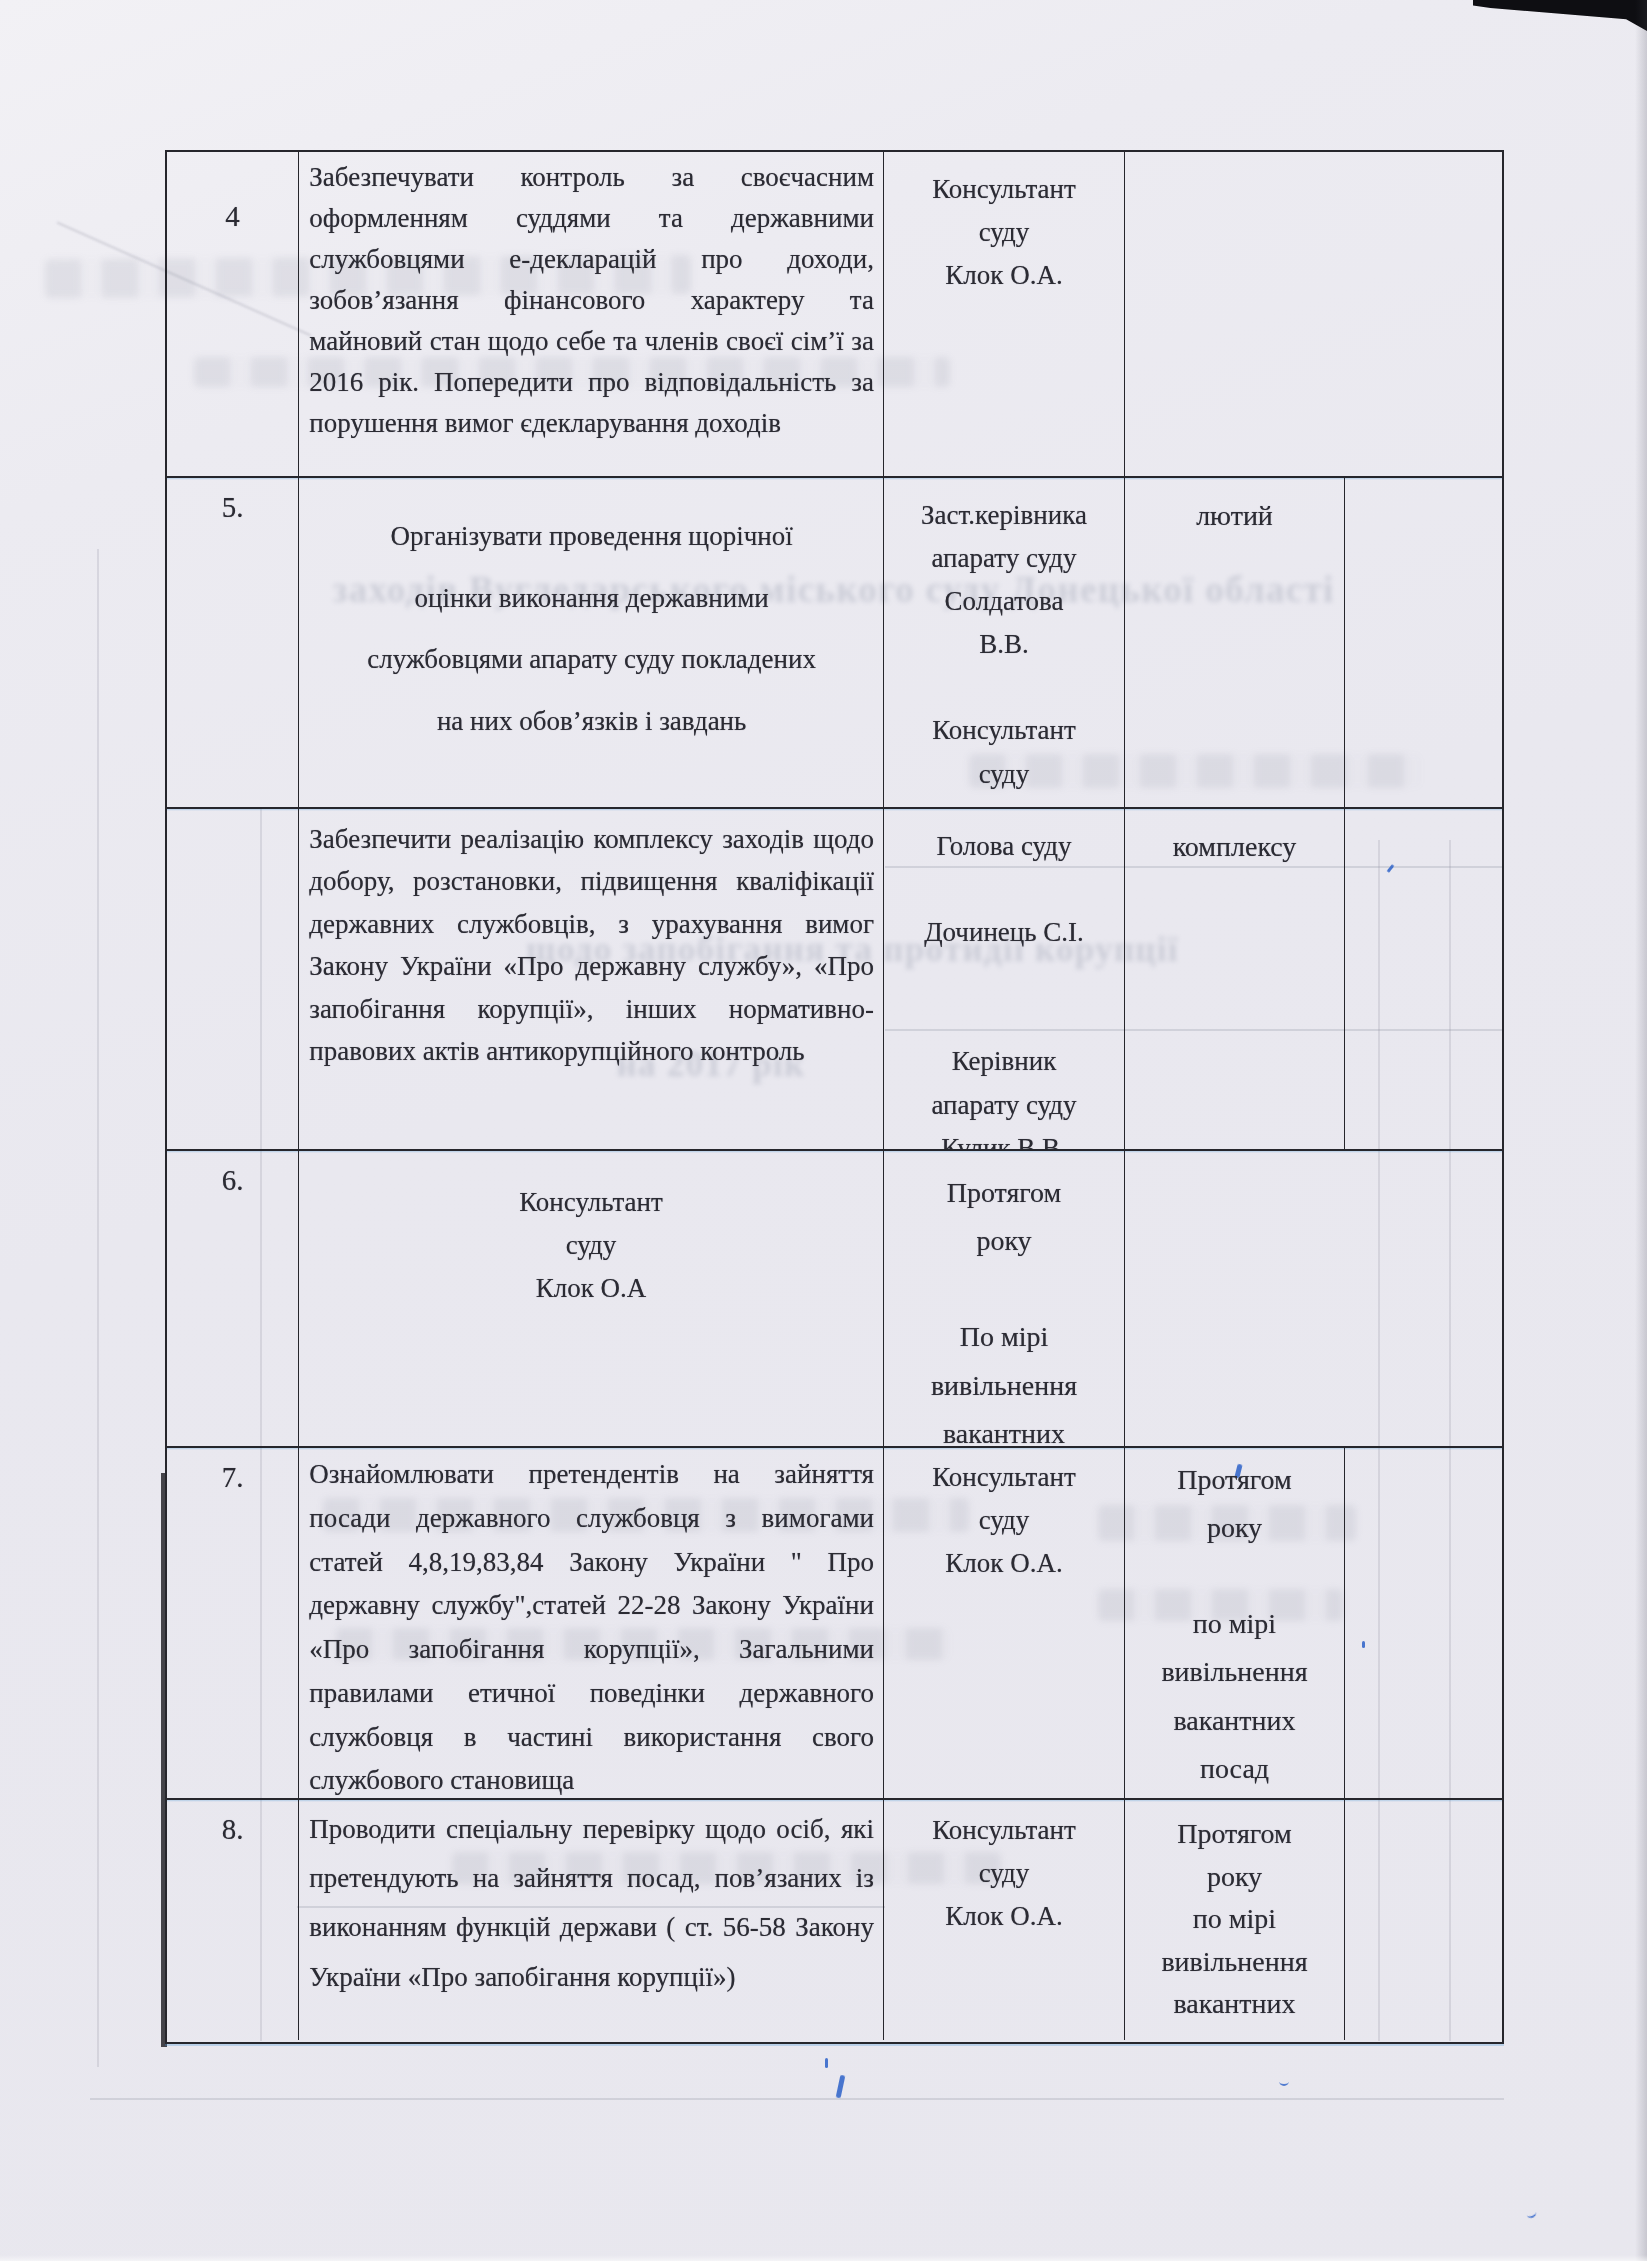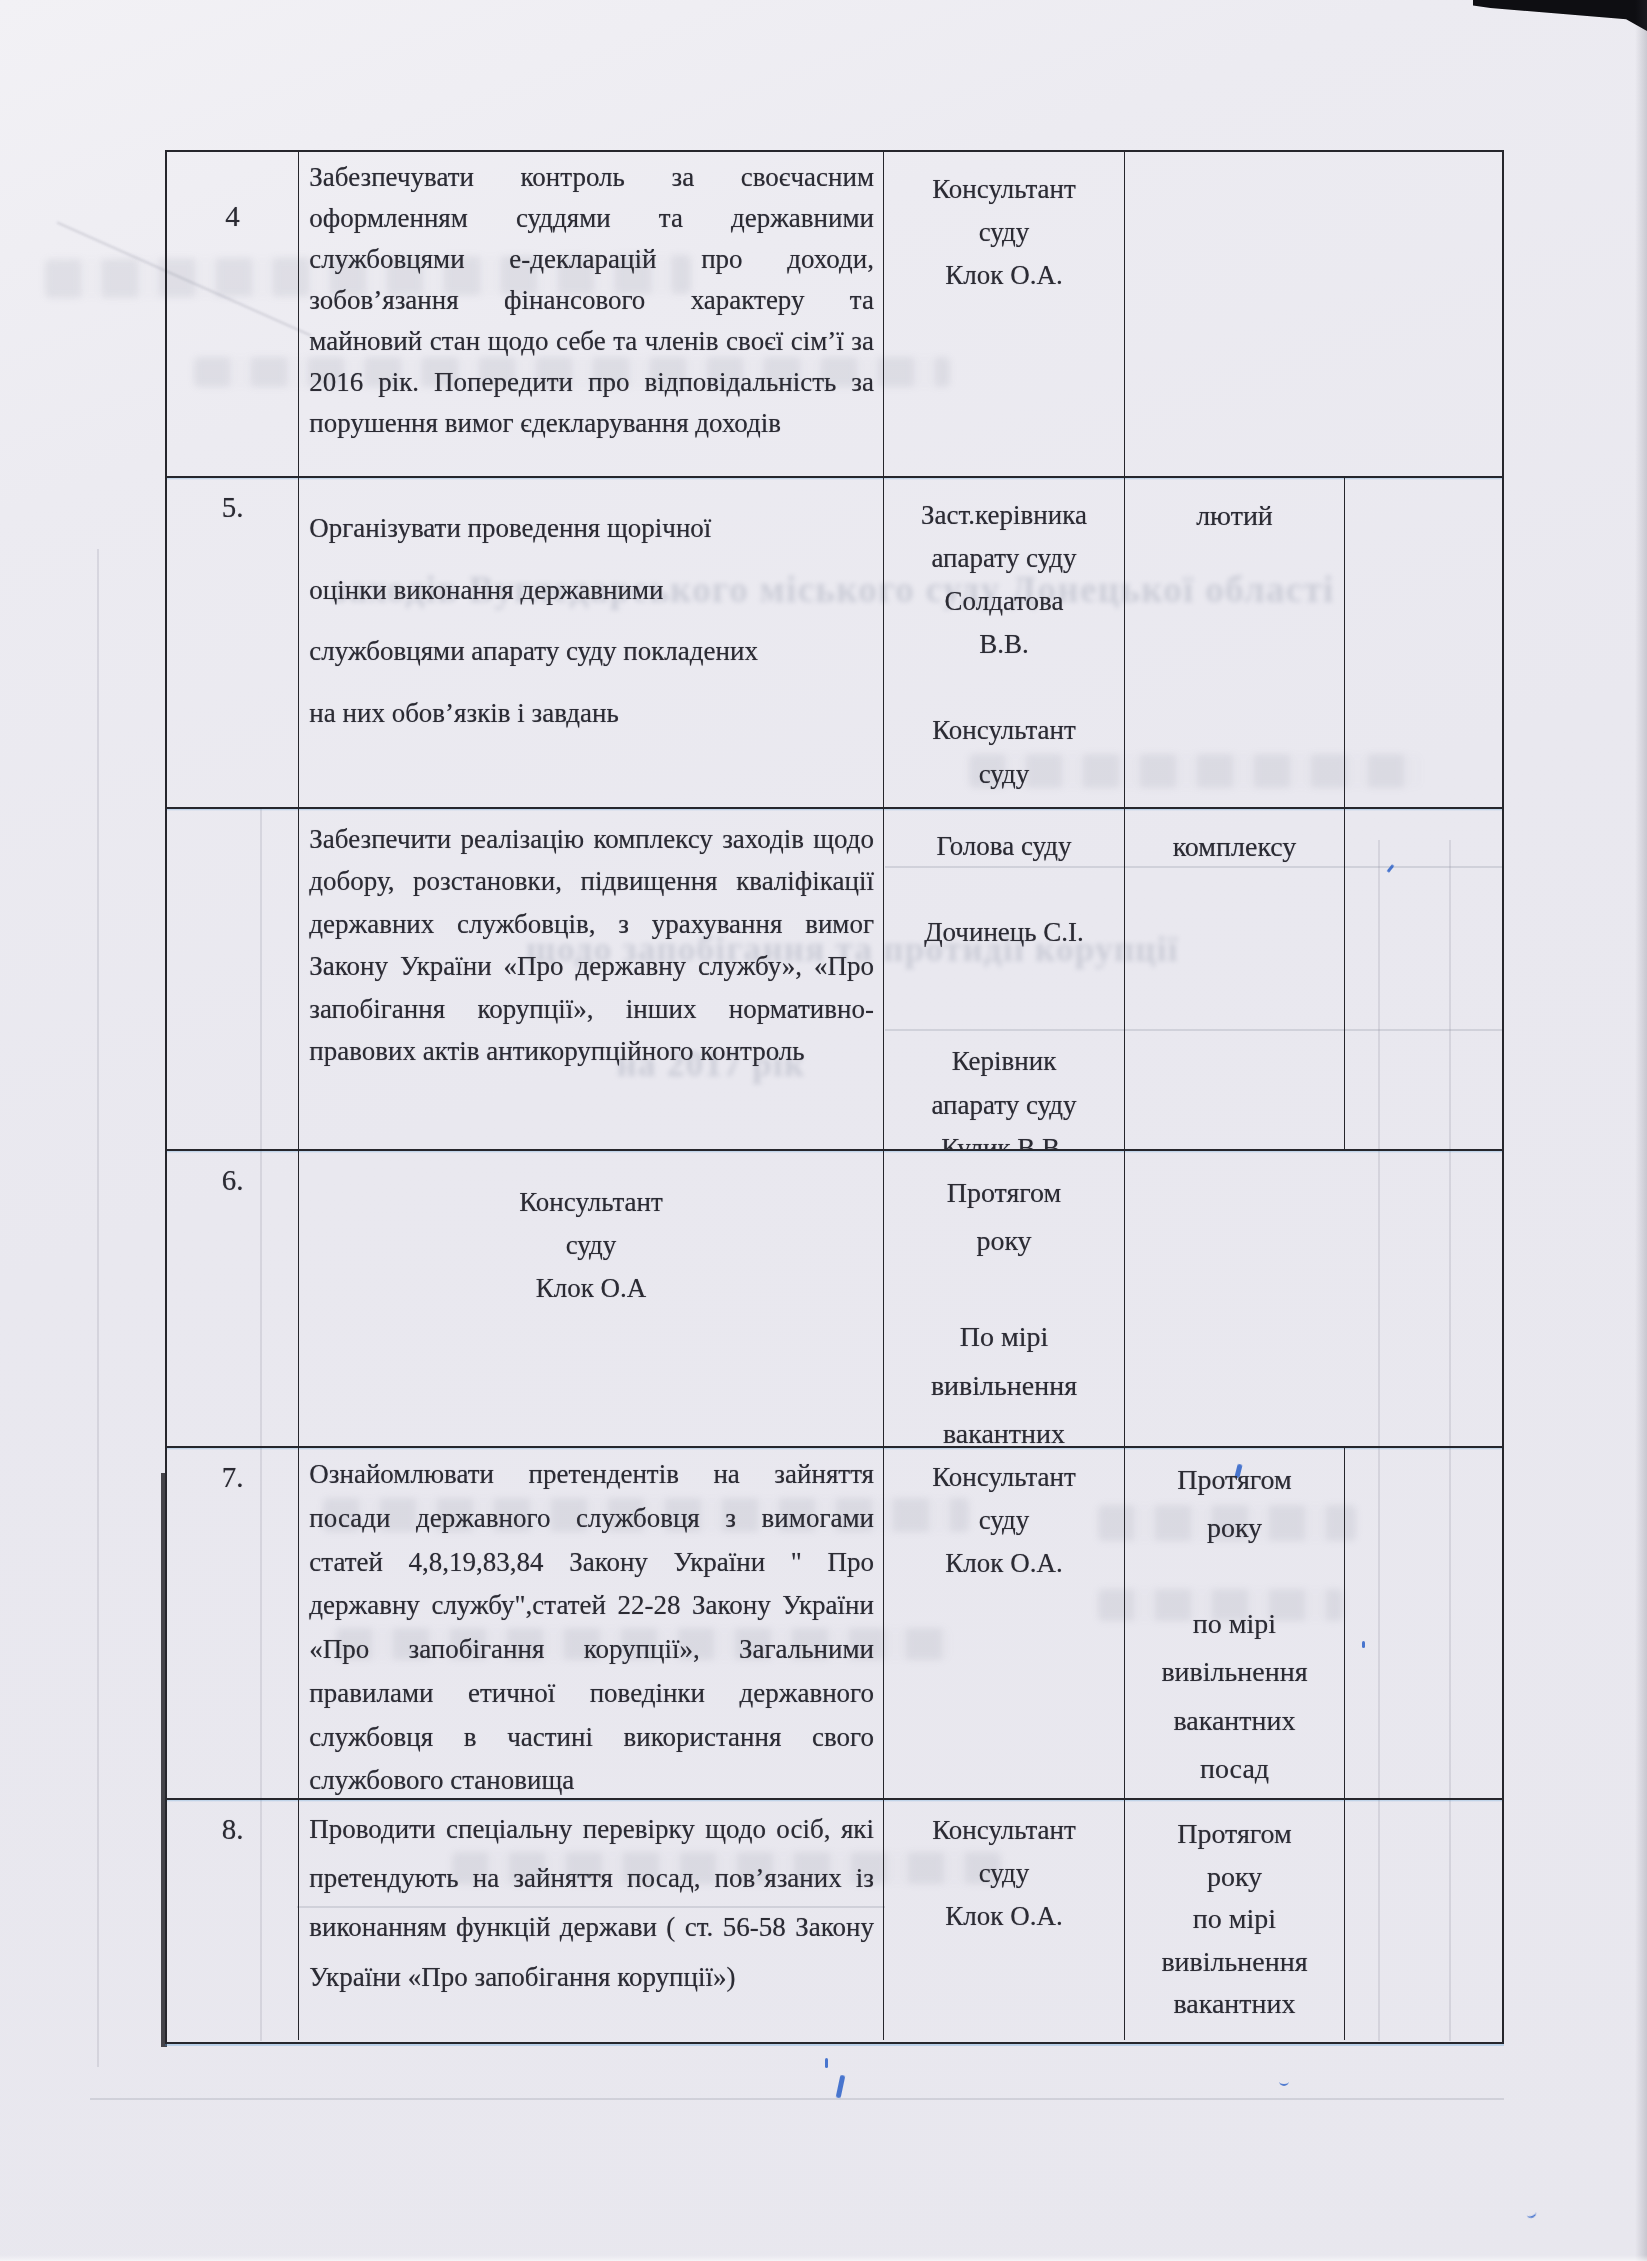--- a/index.html
+++ b/index.html
@@ -75,21 +75,21 @@
   }
   .tcell:last-child{border-right:none;}
   .num-cell{font-size:29px;text-align:center;padding-top:13px;}
   .task-cell{font-size:27px;text-align:justify;padding:5.2px 9px 0 10.3px;}
   .resp-cell{font-size:27px;text-align:center;line-height:1.6;padding-top:15.5px;white-space:pre-line;}
   .dl-cell{font-size:28px;text-align:center;line-height:1.72;padding-top:14px;white-space:pre-line;}
   .note-cell{}
   
   .r4 .num-cell{padding-top:48px;}
   .r4 .task-cell{line-height:1.52;}
-  .r5 .task-cell{line-height:2.28;white-space:pre-line;padding-top:20px;}
+  .r5 .task-cell{line-height:2.28;text-align:center;white-space:pre-line;padding-top:28px;}
   .rp .task-cell{line-height:1.57;padding-top:9px;}
   .r6 .task-cell{line-height:1.82;}
   .r6 .resp-cell{padding-top:30px;}
   .r6 .dl-cell{padding-top:18px;}
   .r7 .task-cell{line-height:1.62;}
   .r7 .resp-cell{padding-top:7.8px;}
   .r7 .dl-cell{padding-top:7.8px;}
   .r8 .task-cell{line-height:1.82;}
   .r8 .resp-cell{padding-top:9px;}
   .r8 .dl-cell{padding-top:13px;line-height:1.52;}

